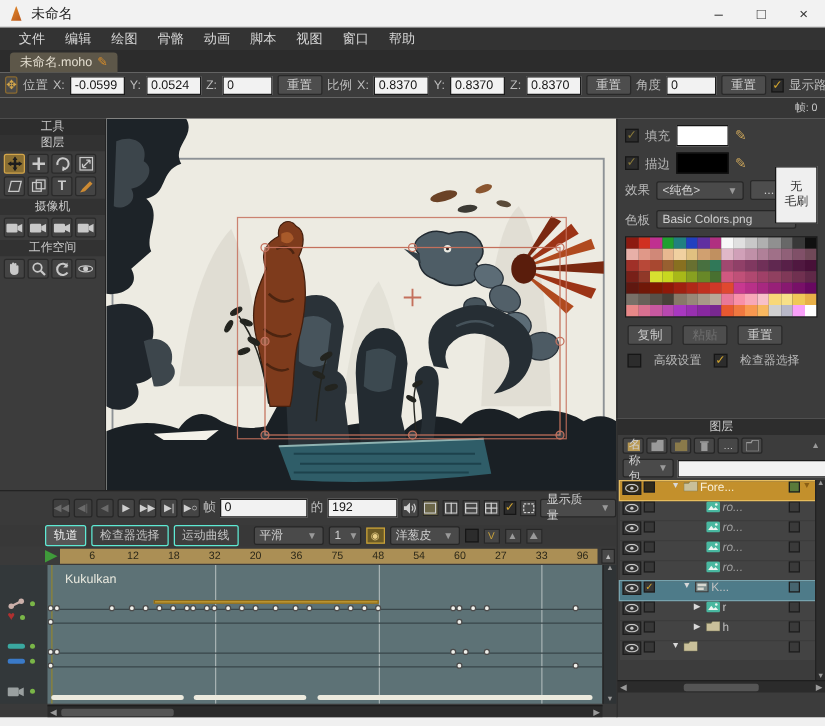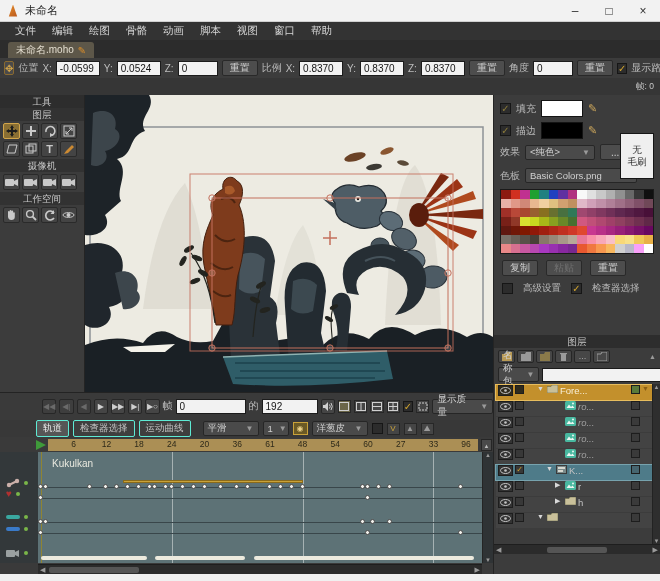--- a/index.html
+++ b/index.html
@@ -837,24 +837,24 @@
     <span class="mini-ic" style="color:#9a9a9a">⛰</span>
   </div>
 
   <div id="ruler">
     <div id="ruler-range"></div>
     <div id="playhead-tri"></div>
     <div id="ruler-up">▲</div>
   <span class="tick-num" style="left: 73.7px;">6</span>
       <span class="tick-num" style="left: 106.4px;">12</span>
       <span class="tick-num" style="left: 139.1px;">18</span>
-      <span class="tick-num" style="left: 171.8px;">24</span>
+      <span class="tick-num" style="left: 171.8px;">32</span>
       <span class="tick-num" style="left: 204.5px;">20</span>
       <span class="tick-num" style="left: 237.2px;">36</span>
-      <span class="tick-num" style="left: 269.9px;">61</span>
+      <span class="tick-num" style="left: 269.9px;">75</span>
       <span class="tick-num" style="left: 302.6px;">48</span>
       <span class="tick-num" style="left: 335.3px;">54</span>
       <span class="tick-num" style="left: 368px;">60</span>
       <span class="tick-num" style="left: 400.7px;">27</span>
       <span class="tick-num" style="left: 433.4px;">33</span>
       <span class="tick-num" style="left: 466.1px;">96</span>
     </div>
 
   <div id="tl-left">
     <div class="ch-row" style="top:26px;">

